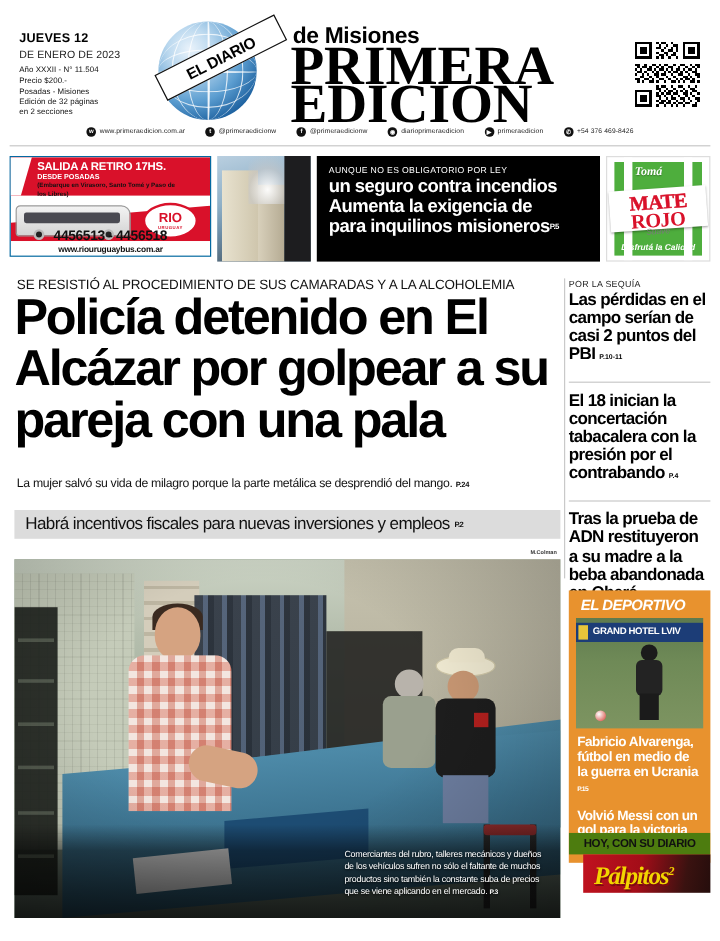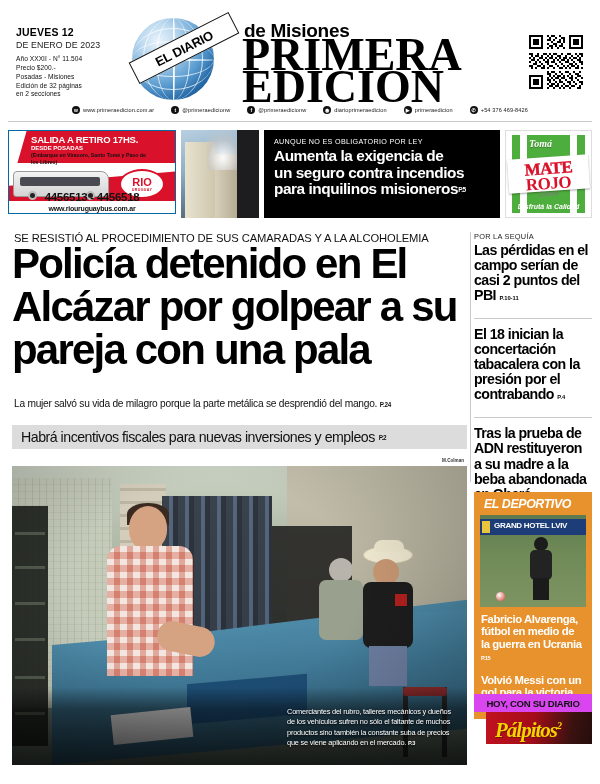--- a/index.html
+++ b/index.html
@@ -233,21 +233,21 @@
   .sports-photo .player .h { position:absolute; left:6px; top:0; width:14px; height:14px; border-radius:50%; background:#1b1b1b; }
   .sports-photo .player .b { position:absolute; left:2px; top:13px; width:22px; height:30px; border-radius:5px; background:#232323; }
   .sports-photo .player .l { position:absolute; left:5px; top:41px; width:16px; height:22px; background:#1b1b1b; }
   .sports-photo .ball { position:absolute; left:16px; bottom:6px; width:9px; height:9px; border-radius:50%;
       background:radial-gradient(circle at 35% 35%,#fff,#d23a2e); }
   .sports-hl { padding:6px 7px 0 7px; color:#fff; font-size:11.3px; font-weight:bold; line-height:1.1; letter-spacing:-.4px; }
   .sports-hl .pg { font-size:5.6px; font-weight:bold; }
 
   
   .palp { position:absolute; left:474px; top:694px; width:118px; height:62px; overflow:hidden; }
-  .palp .yellow { position:absolute; left:0; top:0; width:100%; height:18px; background:#d946ef;
+  .palp .yellow { position:absolute; left:0; top:0; width:100%; height:18px; background:#4d7c0f;
       display:flex; align-items:center; justify-content:center; }
   .palp .yellow span { font-size:9.6px; font-weight:bold; color:#111; letter-spacing:-.3px; }
   .palp .body { position:absolute; left:12px; top:18px; width:100%; height:32px;
       background:linear-gradient(100deg,#c1121f 0%,#a30d18 40%,#3a1210 72%,#1a0b0a 100%); }
   .palp .body b { position:absolute; left:9px; top:6px; font-size:21px; color:#f2d500;
       font-family:"Liberation Serif", serif; font-style:italic; letter-spacing:-1px;
       text-shadow:1px 1px 0 #7a0b10; }
   .palp .body sup { font-size:10px; }
 </style>
 </head>
@@ -507,22 +507,22 @@
     <div class="ad-photo">
       <div class="tower"></div>
       <div class="tower2"></div>
       <div class="smoke"></div>
       <div class="dark"></div>
     </div>
 
     <div class="ad-head">
       <div class="kick">AUNQUE NO ES OBLIGATORIO POR LEY</div>
       <div class="hl">
+        <div>un seguro contra incendios</div>
         <div>Aumenta la exigencia de</div>
-        <div>un seguro contra incendios</div>
         <div>
           <span>para inquilinos misioneros</span><span class="pg">P.5</span>
         </div>
       </div>
     </div>
 
     <div class="ad-mate">
       <div class="green"></div>
       <div class="vstripe" style="left:14px"></div>
       <div class="vstripe" style="right:14px"></div>

